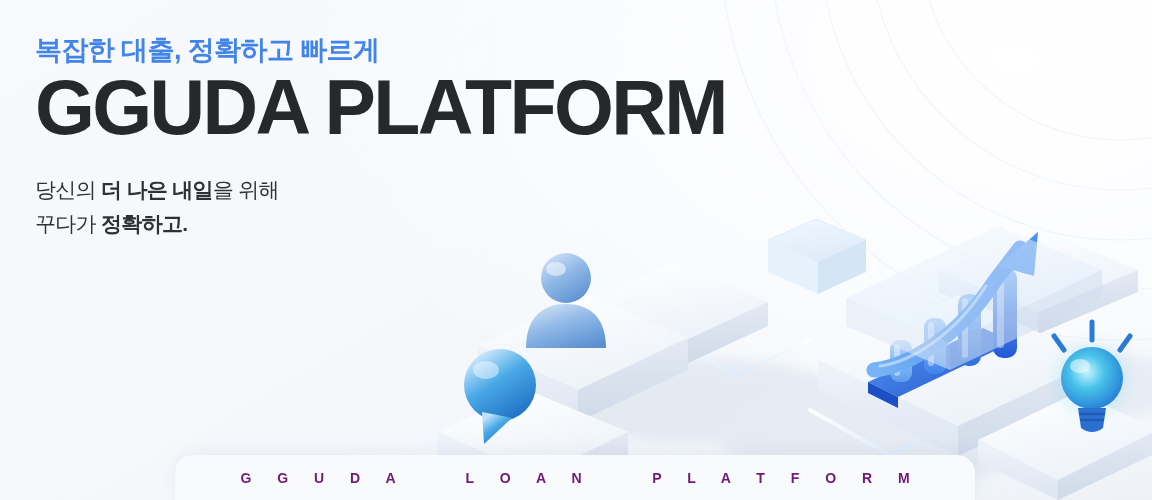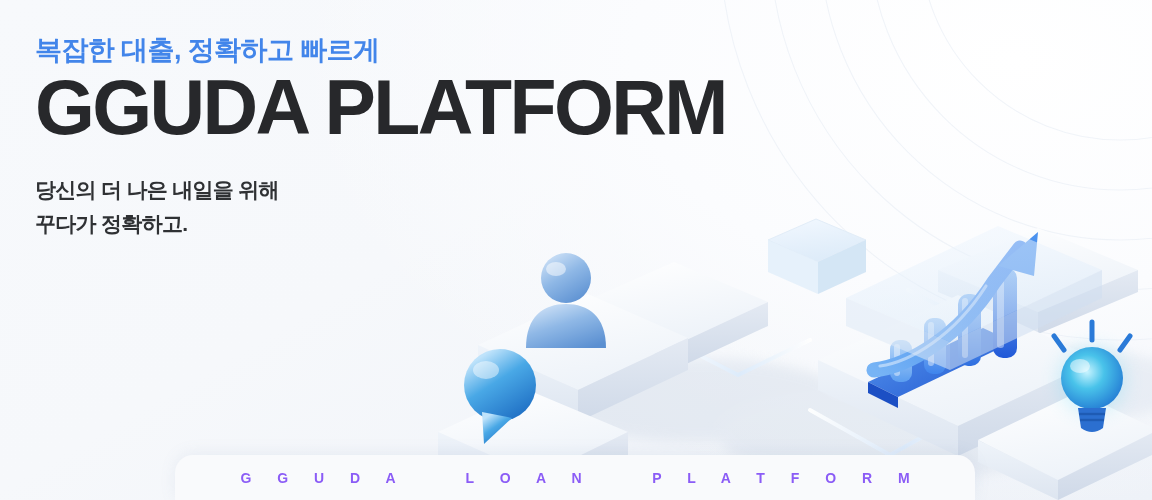--- a/index.html
+++ b/index.html
@@ -37,37 +37,37 @@
     line-height:1.02;
     white-space:nowrap;
   }
   .subtitle {
     margin-top:27px;
     font-size:21px; color:#2f3134;
     line-height:1.62; letter-spacing:-0.7px;
     white-space:nowrap;
   }
   .subtitle b { font-weight:bold;margin-top:40px; }
-  .subtitle .reg { font-weight:bold; }
+  .subtitle .reg { font-weight:normal; }
 
   
   .art { position:absolute; right:-6px; bottom:0; width:720px; height:330px; z-index:3; }
   .art svg { display:block; width:100%; height:100%; }
 
   
   .banner {
     position:absolute; left:175px; bottom:0; width:800px; height:45px;
     background:#f9fafc;
     border-radius:18px 18px 0 0;
     box-shadow:0 -2px 16px rgba(120,140,175,.10);
     display:flex; align-items:center; justify-content:center;
     z-index:8;
   }
   .banner-text {
-    font-size:14px; font-weight:bold; color:#8b5cf6;
+    font-size:14px; font-weight:bold; color:#701a75;
     letter-spacing:11px; text-indent:11px;
     white-space:pre;
   }
 </style>
 </head>
 <body>
 
 <div class="hero">
 
   <svg class="arcs" viewBox="0 0 1152 500" preserveAspectRatio="none">

